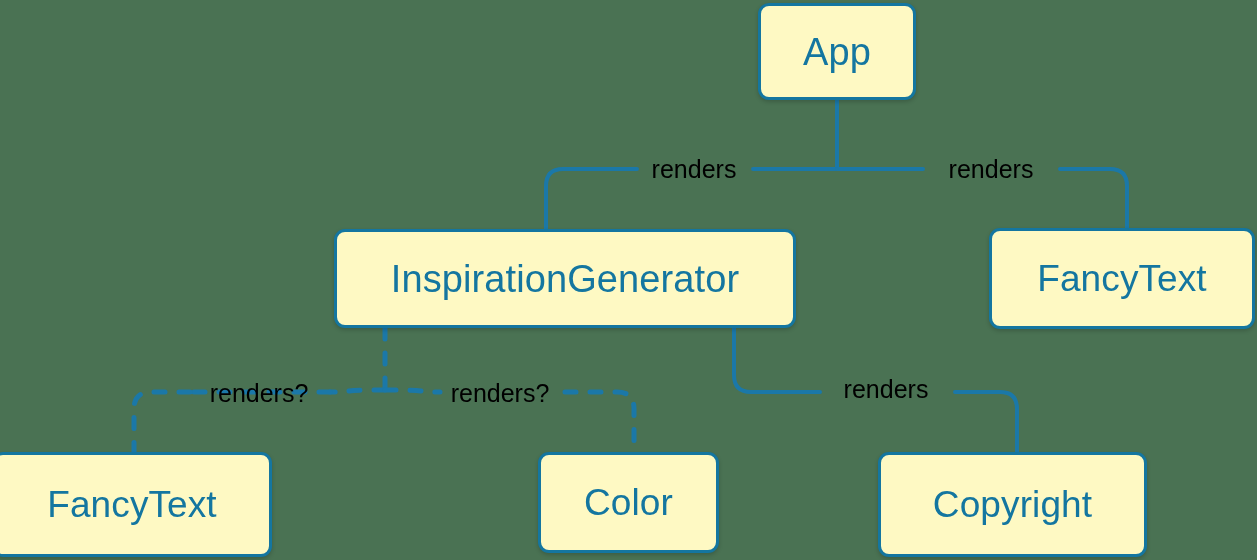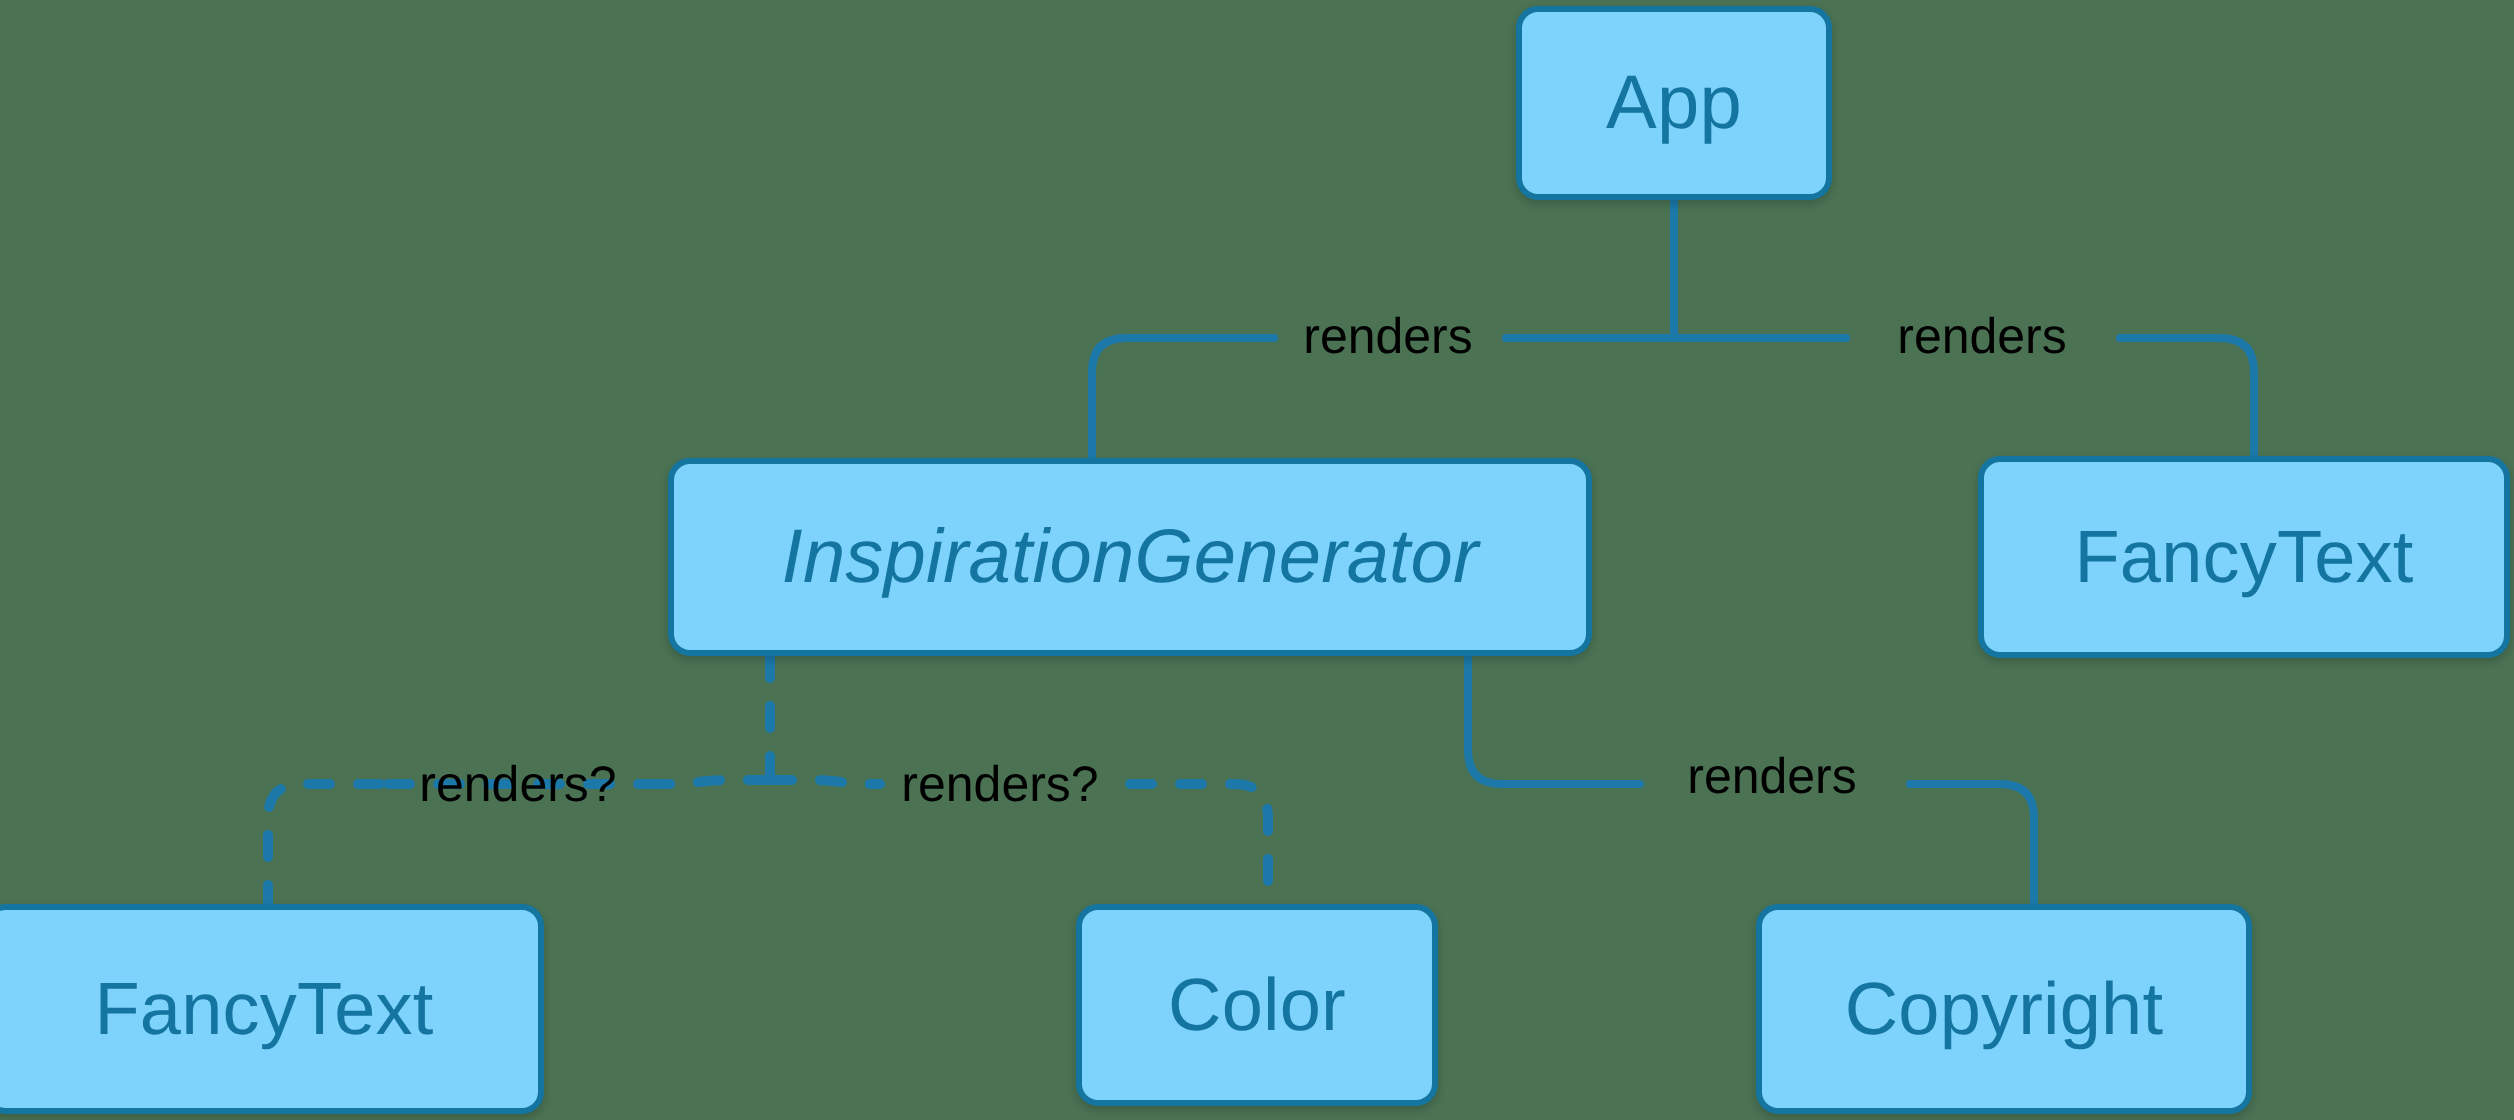--- a/index.html
+++ b/index.html
@@ -21,21 +21,21 @@
   svg.edge-layer {
     position: absolute;
     left: 0;
     top: 0;
     width: 1257px;
     height: 560px;
     overflow: visible;
   }
   .node {
     position: absolute;
-    background: #7dd3fc;
+    background: #fef9c3;
     border: 3px solid #1476a0;
     border-radius: 11px;
     box-sizing: border-box;
     display: flex;
     align-items: center;
     justify-content: center;
     box-shadow: 0 2px 4px rgba(0,0,0,0.18);
   }
   .node-label {
     color: #1476a0;
@@ -53,23 +53,23 @@
     white-space: nowrap;
     line-height: 1;
     transform: translate(-50%, -50%);
   }
   
   #node-app          { left: 758px; top: 3px;   width: 158px; height: 97px; }
   #node-inspiration  { left: 334px; top: 229px; width: 462px; height: 99px; }
   #node-fancytext-r  { left: 989px; top: 228px; width: 266px; height: 101px; }
   #node-fancytext-b  { left: -8px;  top: 452px; width: 280px; height: 105px; }
   #node-color        { left: 538px; top: 452px; width: 181px; height: 101px; }
-  #node-copyright    { left: 878px; top: 452px; width: 248px; height: 105px; }
+  #node-copyright    { left: 878px; top: 452px; width: 269px; height: 105px; }
   #node-app .node-label         { font-size: 38px; }
-  #node-inspiration .node-label { font-size: 38px; font-style: italic; }
+  #node-inspiration .node-label { font-size: 38px; }
   #node-color .node-label       { font-size: 37px; }
   
   #edge-label-app-inspiration { left: 694px; top: 169px; }
   #edge-label-app-fancytext   { left: 991px; top: 169px; }
   #edge-label-ig-fancytext    { left: 259px; top: 393px; }
   #edge-label-ig-color        { left: 500px; top: 393px; }
   #edge-label-ig-copyright    { left: 886px; top: 389px; }
 </style>
 </head>
 <body>

